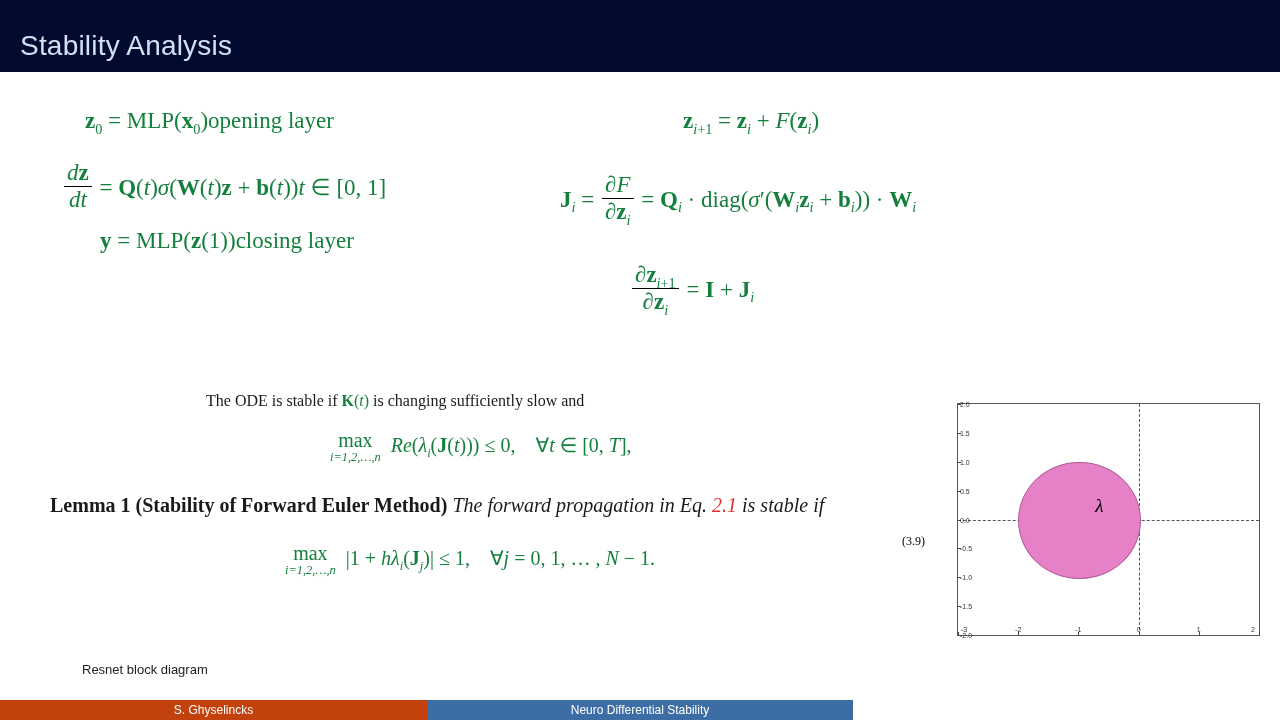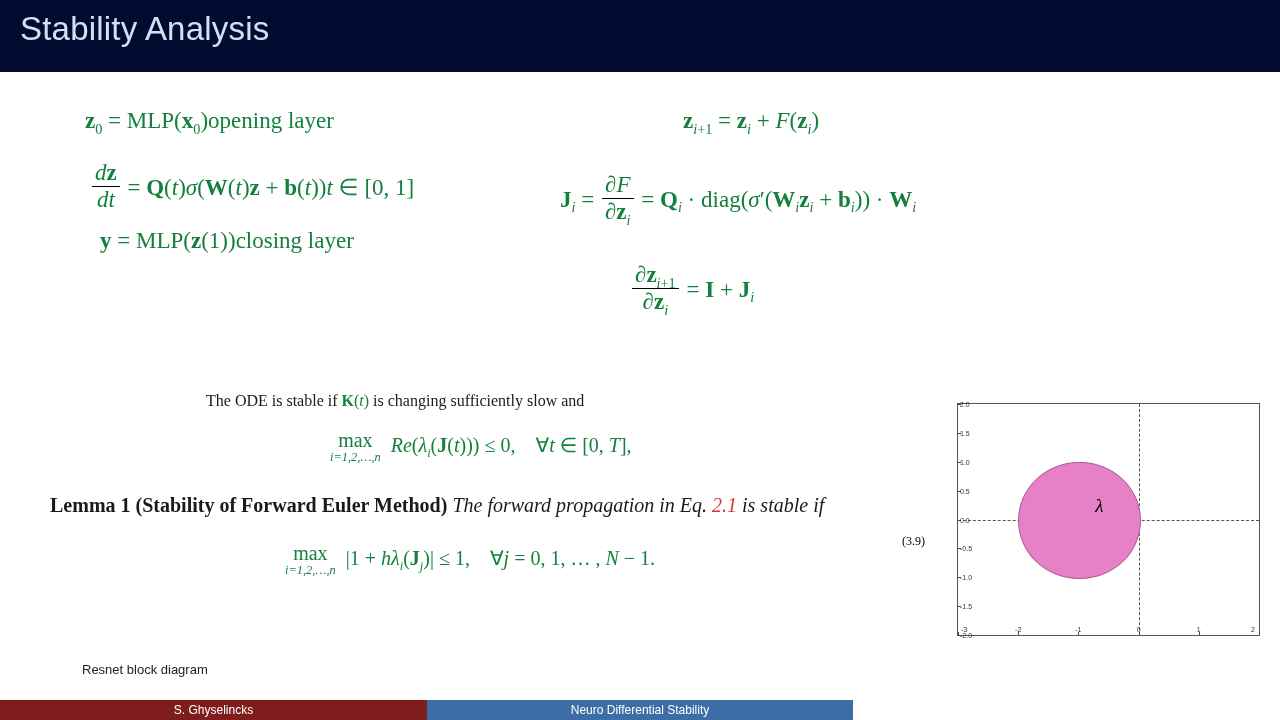--- a/index.html
+++ b/index.html
@@ -19,22 +19,22 @@
   #title-bar {
     position: absolute;
     left: 0; top: 0;
     width: 1280px;
     height: 72px;
     background: #020a30;
   }
   #title-text {
     position: absolute;
     left: 20px;
-    top: 10px;
-    font-size: 33px;
+    top: 30px;
+    font-size: 28px;
     color: #cfe2f3;
     font-family: "Liberation Sans", sans-serif;
     font-weight: 400;
     letter-spacing: 0.2px;
   }
 
   
   .math {
     font-family: "Liberation Serif", serif;
     color: #15803d;
@@ -73,21 +73,20 @@
   
   #eq-left-1 {
     position: absolute;
     left: 85px; top: 108px;
     font-size: 23px;
   }
   #eq-left-2 {
     position: absolute;
     left: 62px; top: 160px;
     font-size: 23px;
-    margin-left: 28px;
   }
   #eq-left-3 {
     position: absolute;
     left: 100px; top: 228px;
     font-size: 23px;
   }
 
   
   #eq-right-1 {
     position: absolute;
@@ -240,21 +239,21 @@
     position: absolute;
     top: 0;
     height: 20px;
     font-size: 12px;
     color: #ffffff;
     display: flex;
     align-items: center;
     justify-content: center;
     font-family: "Liberation Sans", sans-serif;
   }
-  #footer-author { left: 0; width: 427px; background: #7f1d1d; }
+  #footer-author { left: 0; width: 427px; background: #c2410c; }
   #footer-title  { left: 427px; width: 426px; background: #3c6ea5; }
   #footer-date   { left: 853px; width: 427px; background: #020a30; }
 </style>
 </head>
 <body>
 
 <div id="title-bar">
   <div id="title-text">Stability Analysis</div>
 </div>
 

